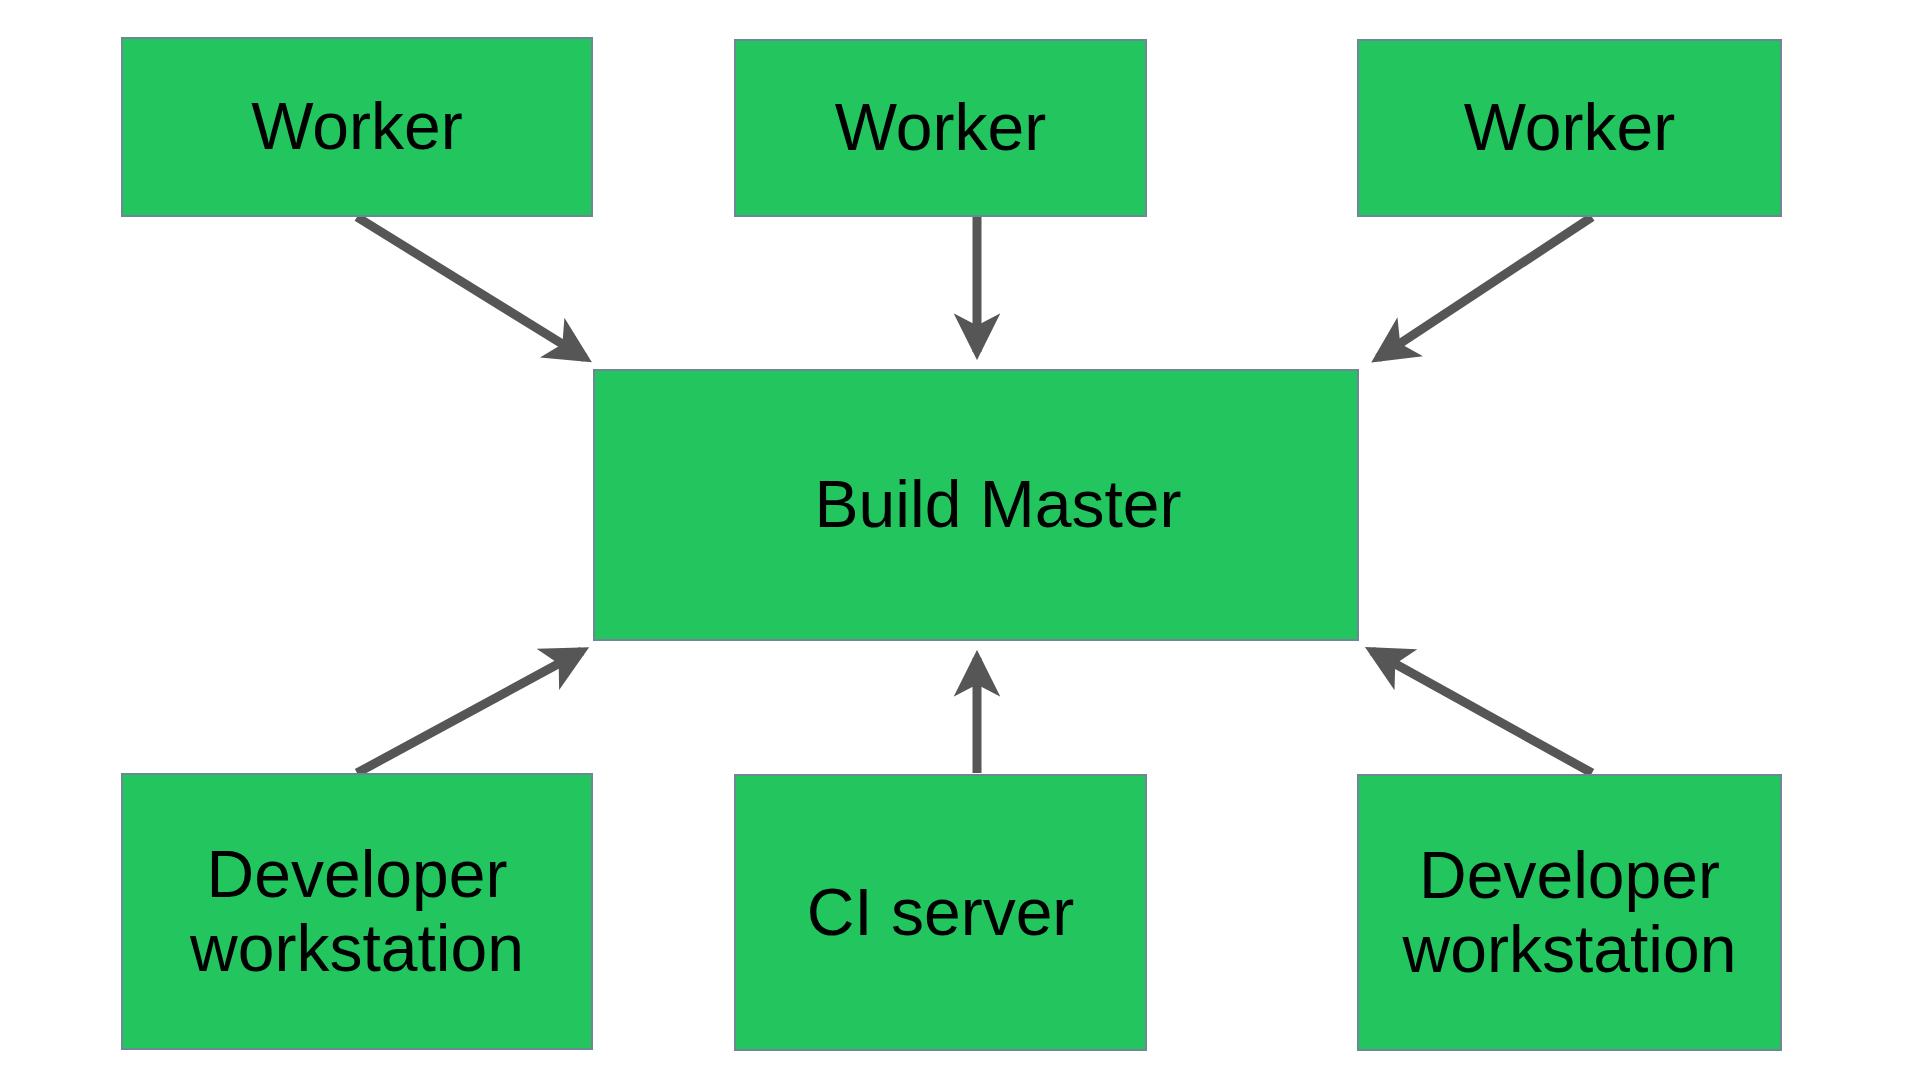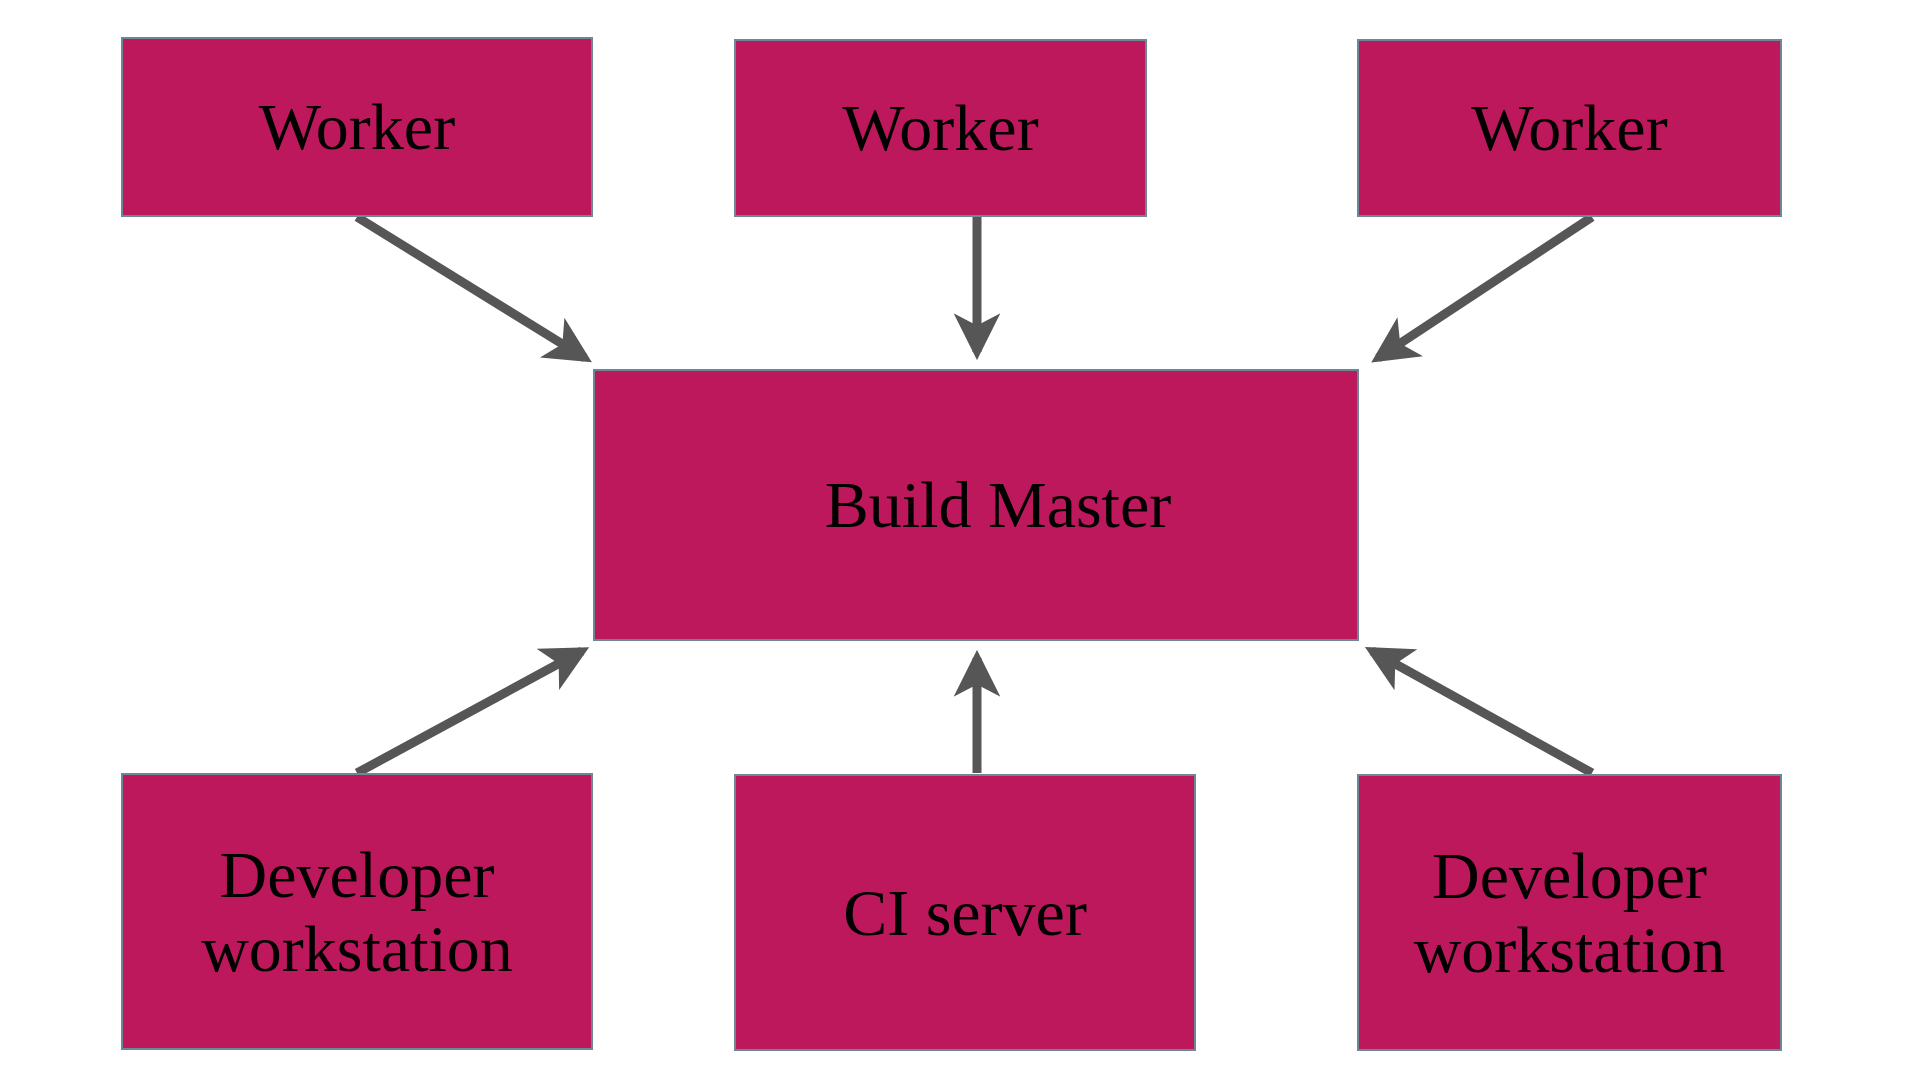--- a/index.html
+++ b/index.html
@@ -22,45 +22,44 @@
     position: absolute;
     left: 0;
     top: 0;
     width: 1910px;
     height: 1090px;
     pointer-events: none;
   }
   .node {
     position: absolute;
     box-sizing: border-box;
-    background: #be185d;
+    background: #22c55e;
     border: 2px solid #6d8794;
     display: flex;
     align-items: center;
     justify-content: center;
     text-align: center;
     color: #000000;
     line-height: 1.12;
     z-index: 2;
-    font-family: Liberation Serif, serif;
   }
   .node .label {
     display: block;
     width: 100%;
     padding: 0 10px;
     box-sizing: border-box;
     white-space: pre-line;
   }
   
   #node-worker-1 { left: 121px; top: 37px;  width: 472px; height: 180px; font-size: 66px; }
   #node-worker-2 { left: 734px; top: 39px;  width: 413px; height: 178px; font-size: 66px; }
   #node-worker-3 { left: 1357px; top: 39px; width: 425px; height: 178px; font-size: 66px; }
   #node-build-master { left: 593px; top: 369px; width: 766px; height: 272px; font-size: 66px; padding-left: 44px; }
   #node-dev-workstation-1 { left: 121px; top: 773px; width: 472px; height: 277px; font-size: 66px; }
-  #node-ci-server { left: 734px; top: 774px; width: 462px; height: 277px; font-size: 66px; }
+  #node-ci-server { left: 734px; top: 774px; width: 413px; height: 277px; font-size: 66px; }
   #node-dev-workstation-2 { left: 1357px; top: 774px; width: 425px; height: 277px; font-size: 66px; }
 </style>
 </head>
 <body>
 
 <div id="canvas">
 
   <svg id="edges" width="1910" height="1090" viewBox="0 0 1910 1090" xmlns="http://www.w3.org/2000/svg">
     <defs>
       <marker id="arrowhead" markerWidth="5.2" markerHeight="5.2" refX="4.3" refY="2.6" orient="auto" markerUnits="strokeWidth">

